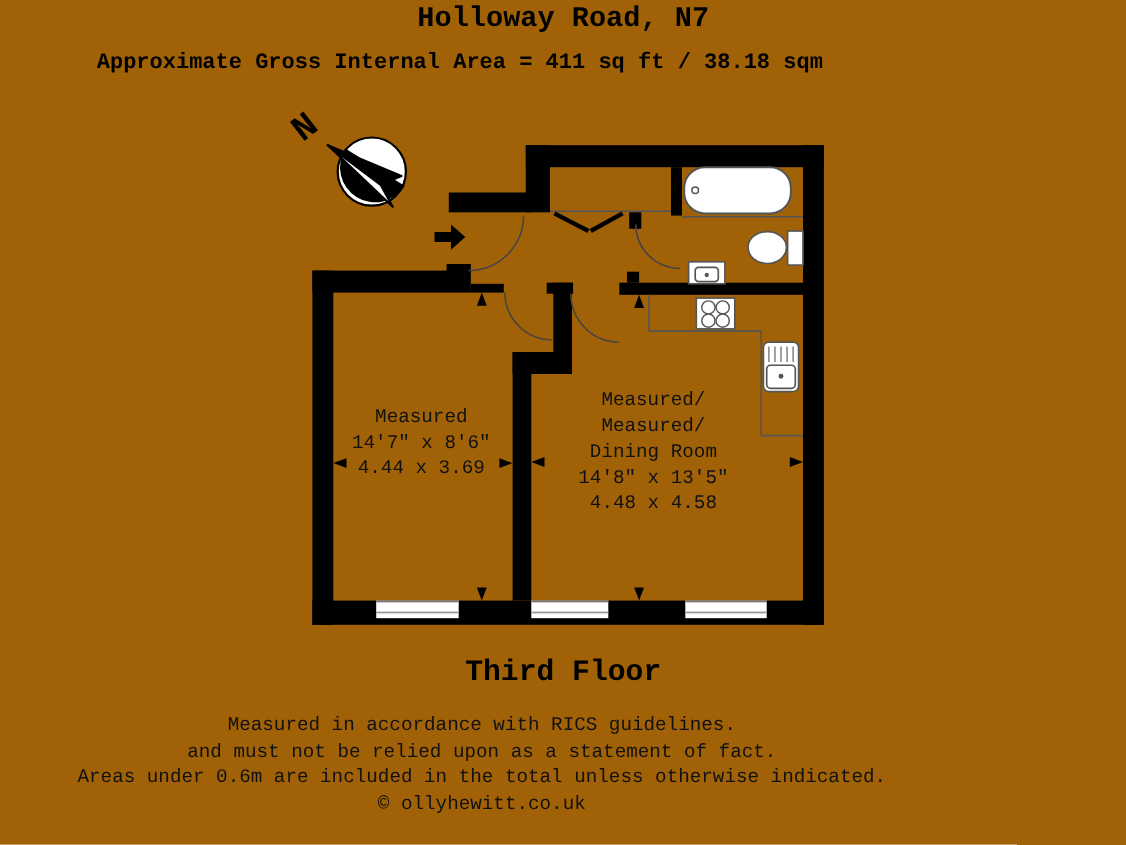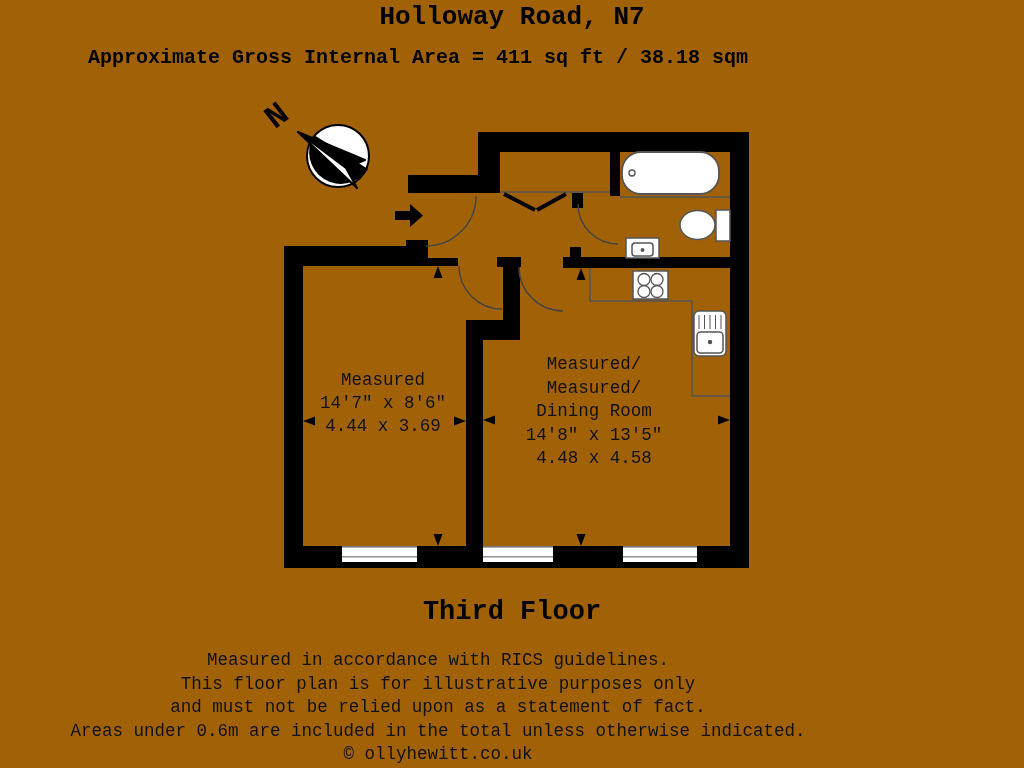--- a/index.html
+++ b/index.html
@@ -153,19 +153,18 @@
     <div>Measured/</div>
     <div>Measured/</div>
     <div>Dining Room</div>
     <div>14'8" x 13'5"</div>
     <div>4.48 x 4.58</div>
   </div>
 
   <div id="floor-label" class="abs ctr">Third Floor</div>
   <div id="disclaimer" class="abs ctr">
     <div>Measured in accordance with RICS guidelines.</div>
-    <div>This floor plan is for illustrative purposes only</div>
     <div>and must not be relied upon as a statement of fact.</div>
     <div>Areas under 0.6m are included in the total unless otherwise indicated.</div>
     <div>© ollyhewitt.co.uk</div>
   </div>
 
 </div>
 
 </body></html>

